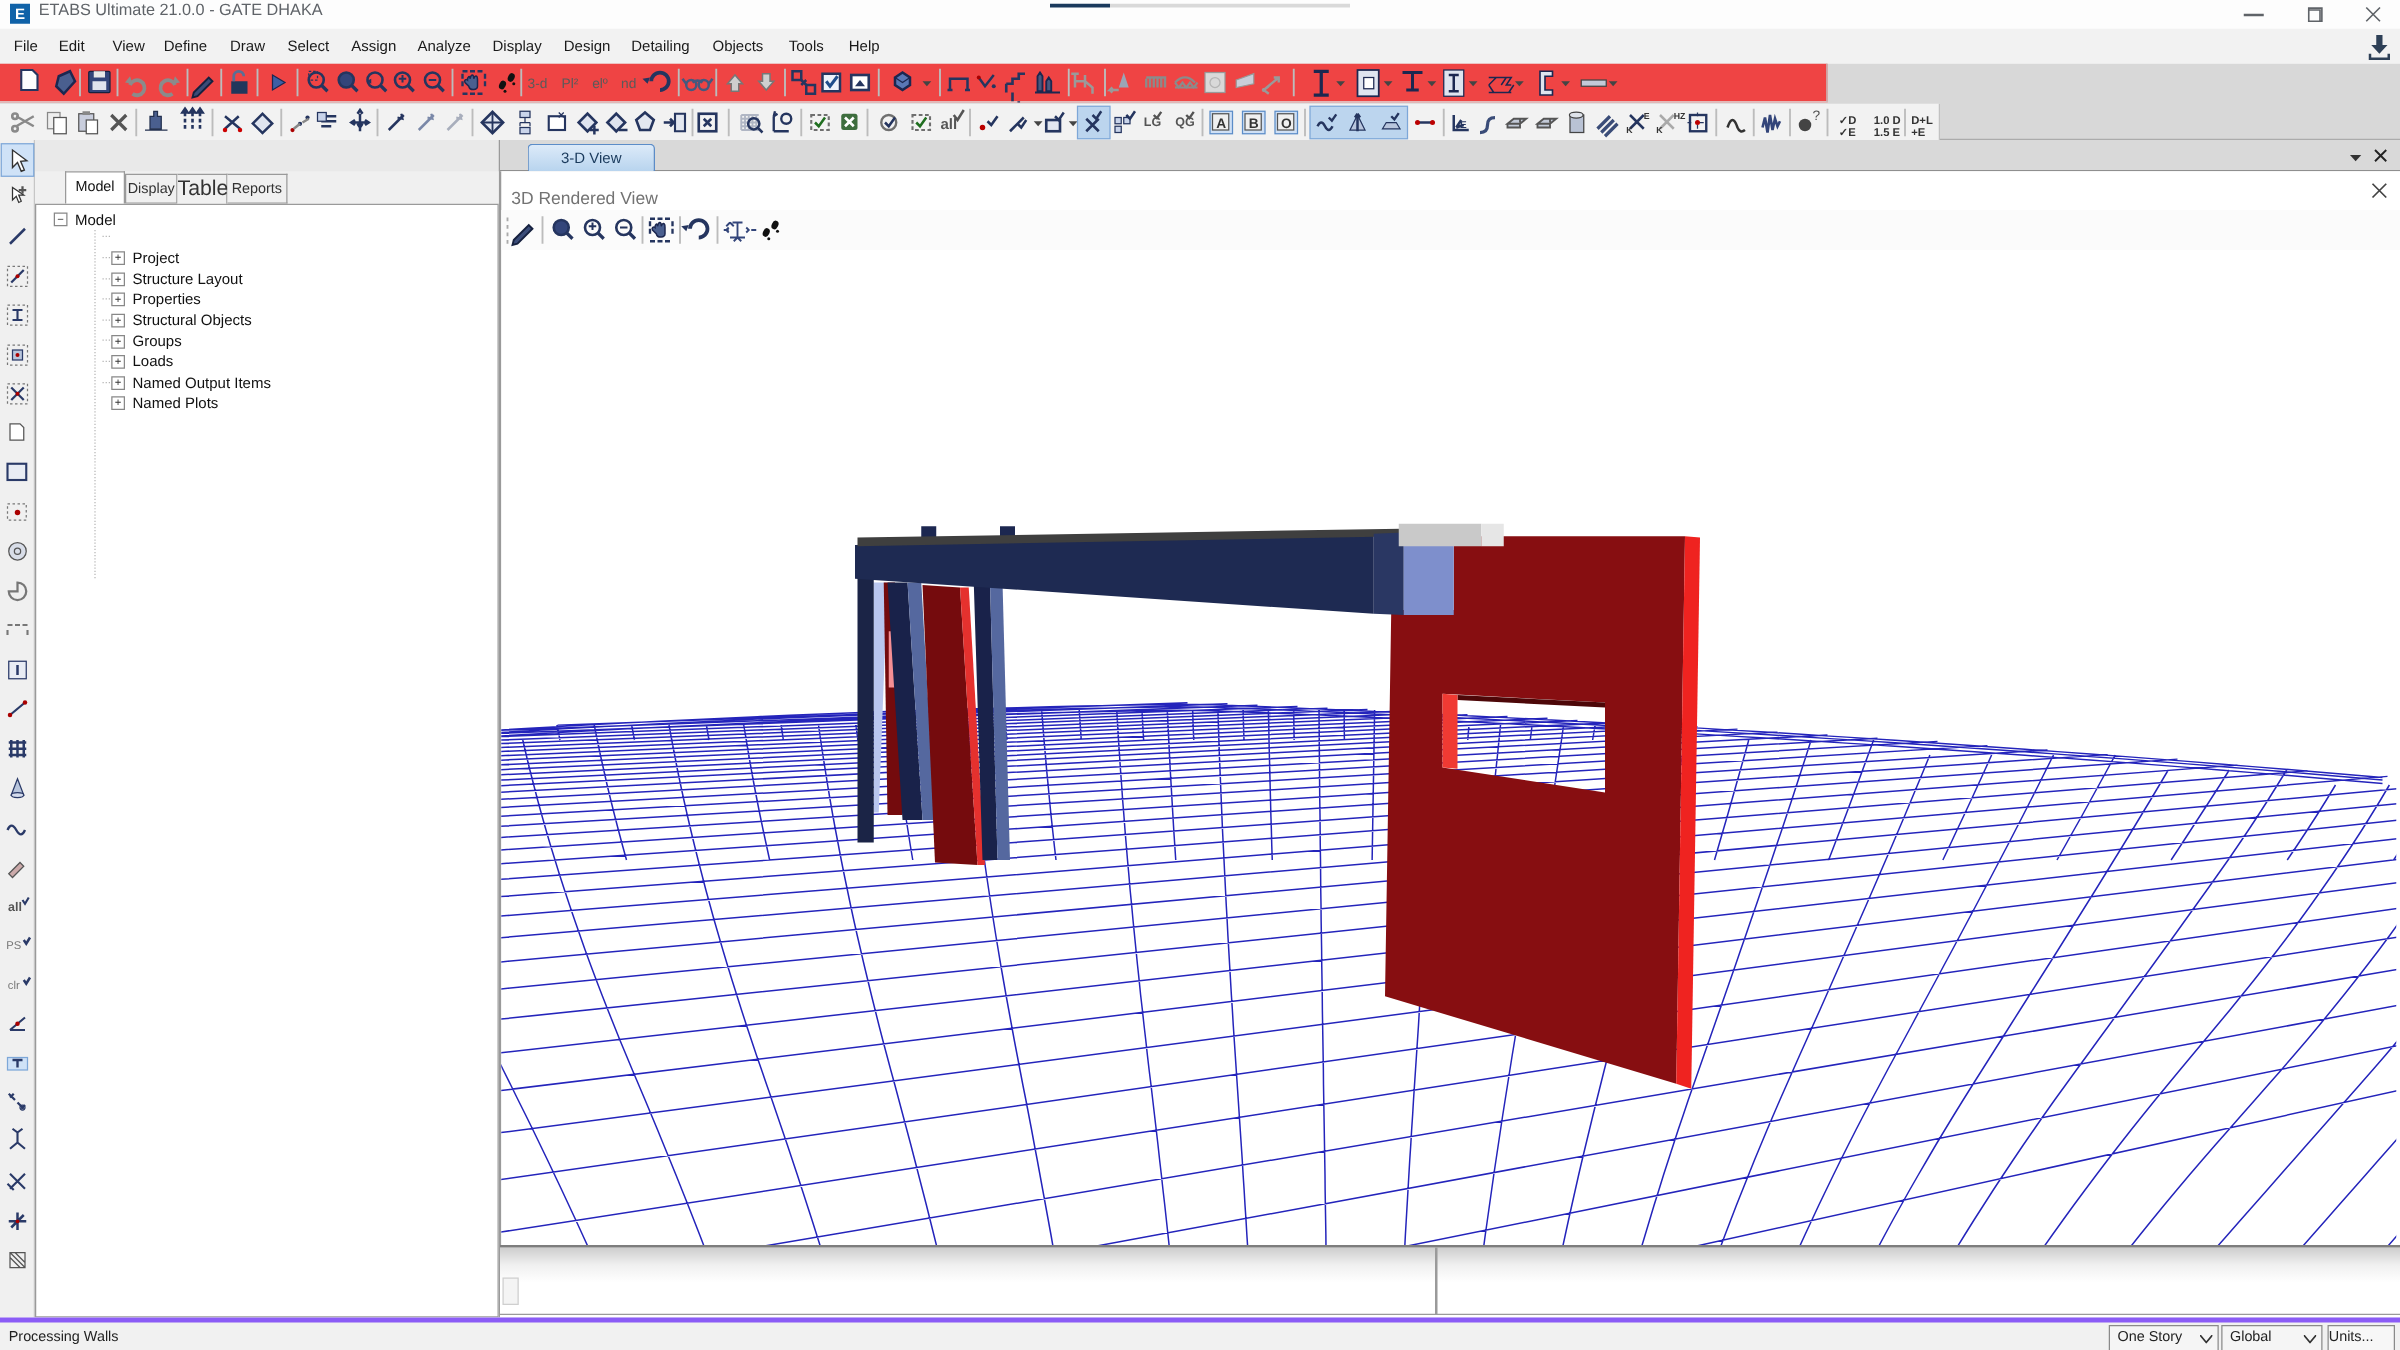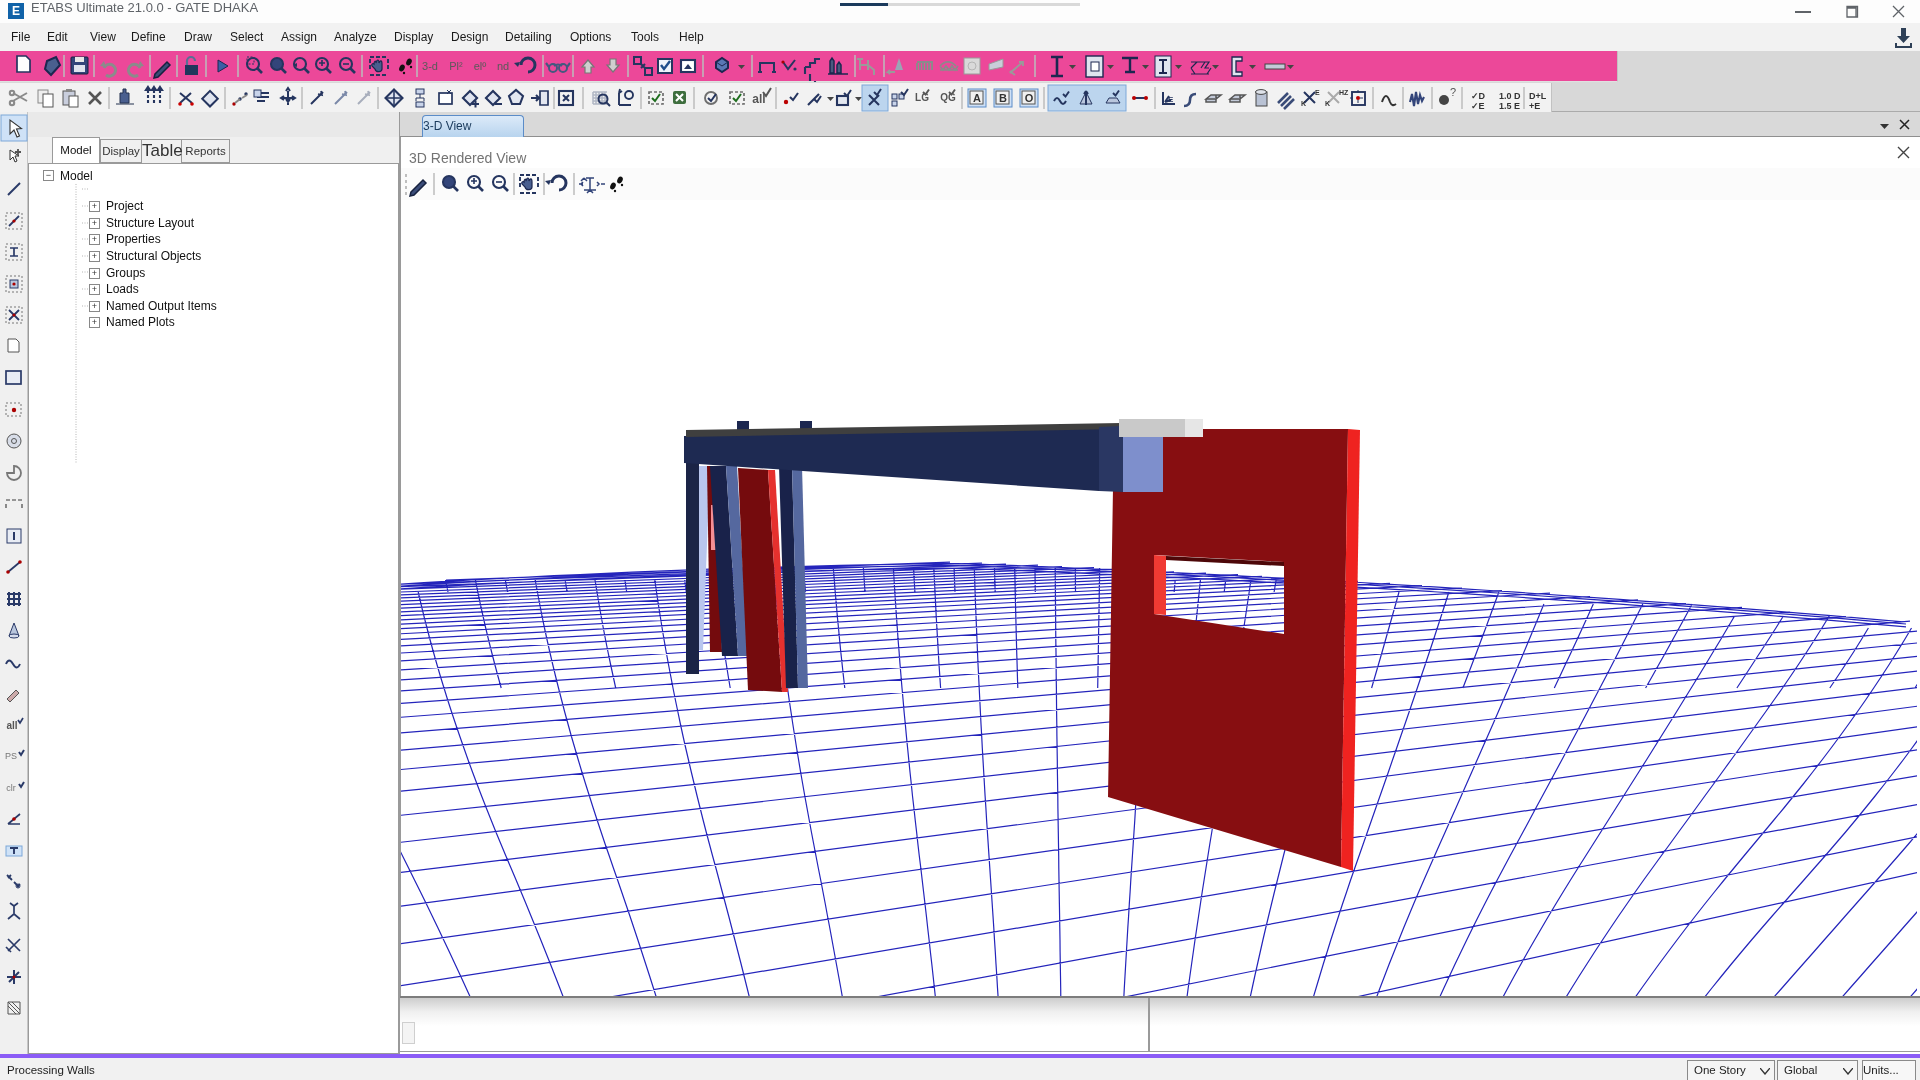--- a/index.html
+++ b/index.html
@@ -24,31 +24,31 @@
     <span style="position:absolute;left:47px;top:7px">Edit</span>
     <span style="position:absolute;left:90px;top:7px">View</span>
     <span style="position:absolute;left:131px;top:7px">Define</span>
     <span style="position:absolute;left:184px;top:7px">Draw</span>
     <span style="position:absolute;left:230px;top:7px">Select</span>
     <span style="position:absolute;left:281px;top:7px">Assign</span>
     <span style="position:absolute;left:334px;top:7px">Analyze</span>
     <span style="position:absolute;left:394px;top:7px">Display</span>
     <span style="position:absolute;left:451px;top:7px">Design</span>
     <span style="position:absolute;left:505px;top:7px">Detailing</span>
-    <span style="position:absolute;left:570px;top:7px">Options</span>
+    <span style="position:absolute;left:570px;top:7px">Objects</span>
     <span style="position:absolute;left:631px;top:7px">Tools</span>
     <span style="position:absolute;left:679px;top:7px">Help</span>
  <svg class="abs" style="left:1893px;top:3px" width="22" height="24" viewBox="0 0 22 24">
       <path d="M8 2 h5 v8 h4 l-6.5 7 -6.5 -7 h4 z" fill="#2e4057"></path>
       <path d="M3 17 v4 h15 v-4" fill="none" stroke="#2e4057" stroke-width="2"></path>
     </svg>
 </div>
 
 <div class="abs" style="left:0;top:51px;width:1920px;height:61px;background:#d8d8d8;border-bottom:1px solid #ababab"></div>
-<div class="abs" style="left:0;top:51px;width:1618px;height:31px;background:#ec4899;border-right:1px solid #c2c2c2;border-bottom:1px solid #e0e0e0"><svg width="1462" height="31" viewBox="0 0 1462 31">
+<div class="abs" style="left:0;top:51px;width:1462px;height:31px;background:#ef4444;border-right:1px solid #c2c2c2;border-bottom:1px solid #e0e0e0"><svg width="1462" height="31" viewBox="0 0 1462 31">
       <path d="M17 5 h9 l4 4 v12 h-13 z" fill="#fdfdfd" stroke="#25355f" stroke-width="1.7"></path>
       <path d="M47 10 l9 -4 l4 8 -9 10 -6 -6 z" fill="#4a5f8f" stroke="#1c2750" stroke-width="2.0"></path>
       <line x1="64" y1="4" x2="64" y2="26" stroke="#bcbcbc" stroke-width="1.5"></line>
       <rect x="71" y="6" width="17" height="17" rx="1" fill="#33457a" stroke="#16213f"></rect>
       <rect x="75" y="6" width="9" height="5" fill="#e8e8e8"></rect>
       <rect x="74" y="14" width="11" height="7" fill="#dfe3ee"></rect>
       <line x1="94" y1="4" x2="94" y2="26" stroke="#bcbcbc" stroke-width="1.5"></line>
       <path d="M104 17 a6 6 0 1 1 2 7" fill="none" stroke="#8b8b8b" stroke-width="3"></path>
       <path d="M106 16 l-6 -1 4 -5 z" fill="#8b8b8b"></path>
       <path d="M140 17 a6 6 0 1 0 -2 7" fill="none" stroke="#8b8b8b" stroke-width="3"></path>
@@ -373,21 +373,21 @@
       <span style="position:absolute;left:77px;top:135px">Named Output Items</span>
       <div style="position:absolute;left:60px;top:153px;width:11px;height:11px;border:1px solid #888;background:#fff;font:9px 'Liberation Sans';line-height:9px;text-align:center;color:#333">+</div>
       <span style="position:absolute;left:77px;top:151px">Named Plots</span>
   <svg class="abs" style="left:0;top:0" width="200" height="320">
         <path d="M47 20 V300 M53 25 h6 M53 42 h6 M53 59 h6 M53 75 h6 M53 92 h6 M53 108 h6 M53 125 h6 M53 142 h6" stroke="#b5b5b5" stroke-width="1" stroke-dasharray="1 1.5"></path>
       </svg>
  </div>
 </div>
 
 <div class="abs" style="left:400px;top:112px;width:1520px;height:25px;background:#d9d9d9;border-bottom:1px solid #8f8f8f">
- <div class="abs" style="left:22px;top:3px;width:102px;height:22px;background:linear-gradient(#dceaf9,#b8d4ee);border:1px solid #5b8cc8;border-bottom:none;border-radius:4px 4px 0 0;font-size:12px;color:#1a3a5c;line-height:21px">3-D View</div>
+ <div class="abs" style="left:22px;top:3px;width:102px;height:22px;background:linear-gradient(#dceaf9,#b8d4ee);border:1px solid #5b8cc8;border-bottom:none;border-radius:4px 4px 0 0;font-size:12px;color:#1a3a5c;text-align:center;line-height:21px">3-D View</div>
  <svg class="abs" style="left:1479px;top:9px" width="12" height="10">
       <path d="M1 3 l4.5 5 4.5 -5 z" fill="#333"></path>
     </svg>
  <svg class="abs" style="left:1499px;top:7px" width="12" height="12">
       <path d="M1 1 l9 9 M10 1 L1 10" stroke="#222" stroke-width="1.5"></path>
     </svg>
 </div>
 
 <div class="abs" style="left:400px;top:137px;width:1520px;height:859px;background:#fff;border-left:1px solid #9a9a9a">
  <span class="abs" style="left:8px;top:13px;font-size:14px;color:#737373">3D Rendered View</span>

